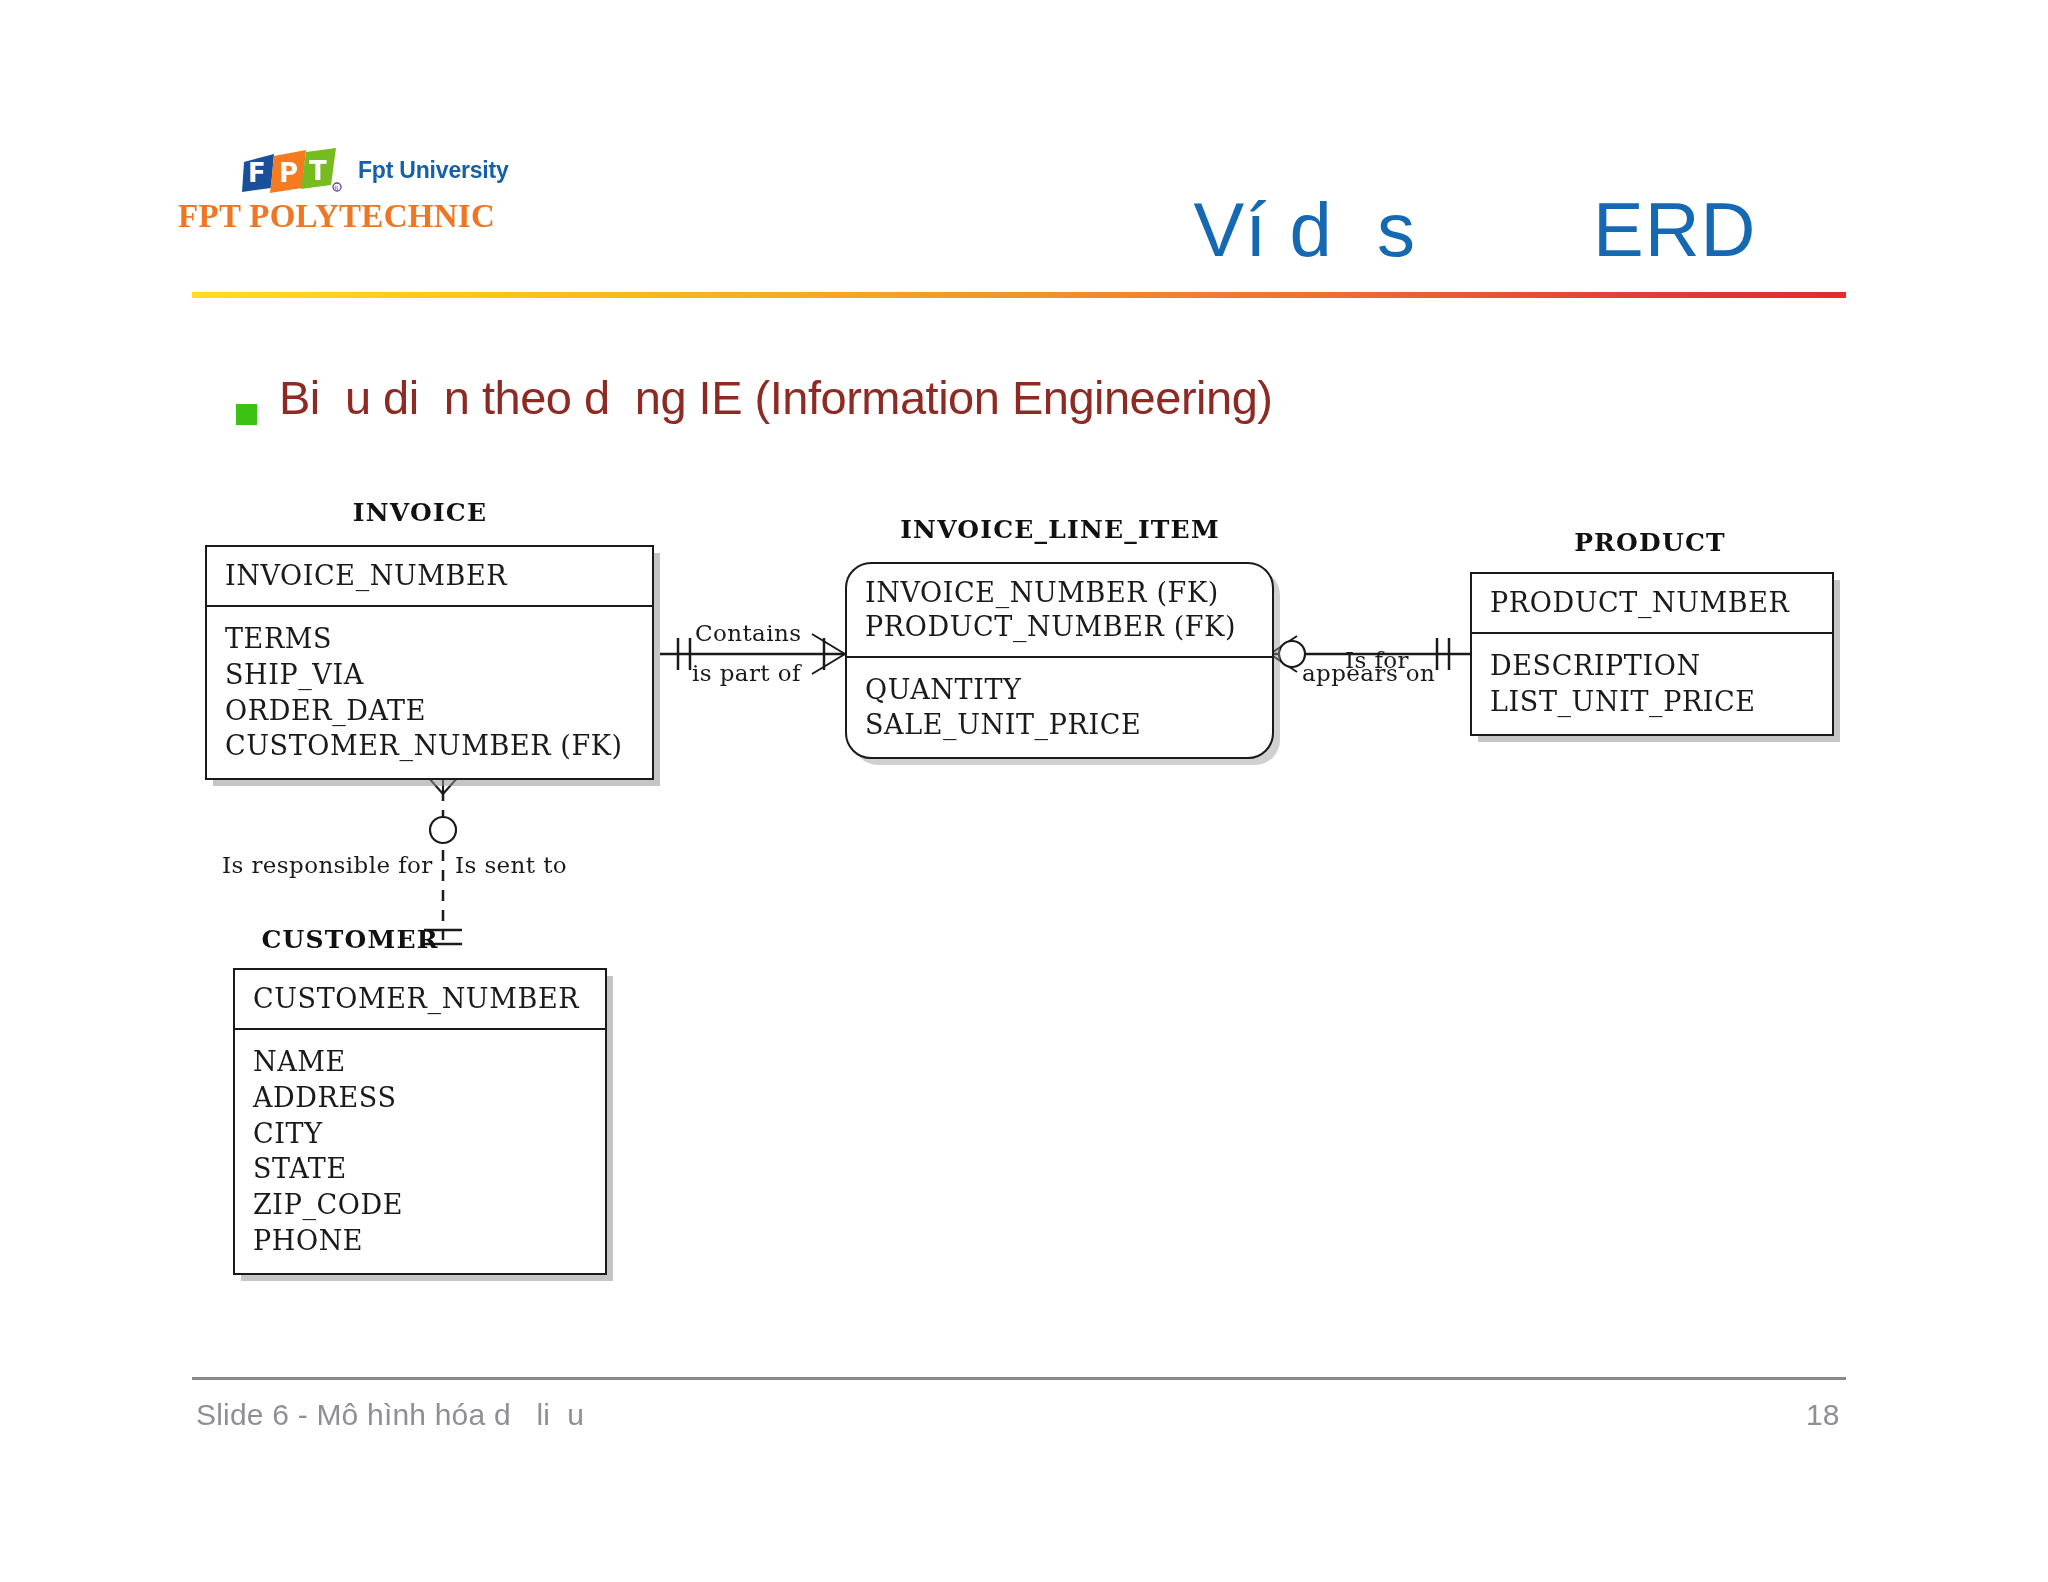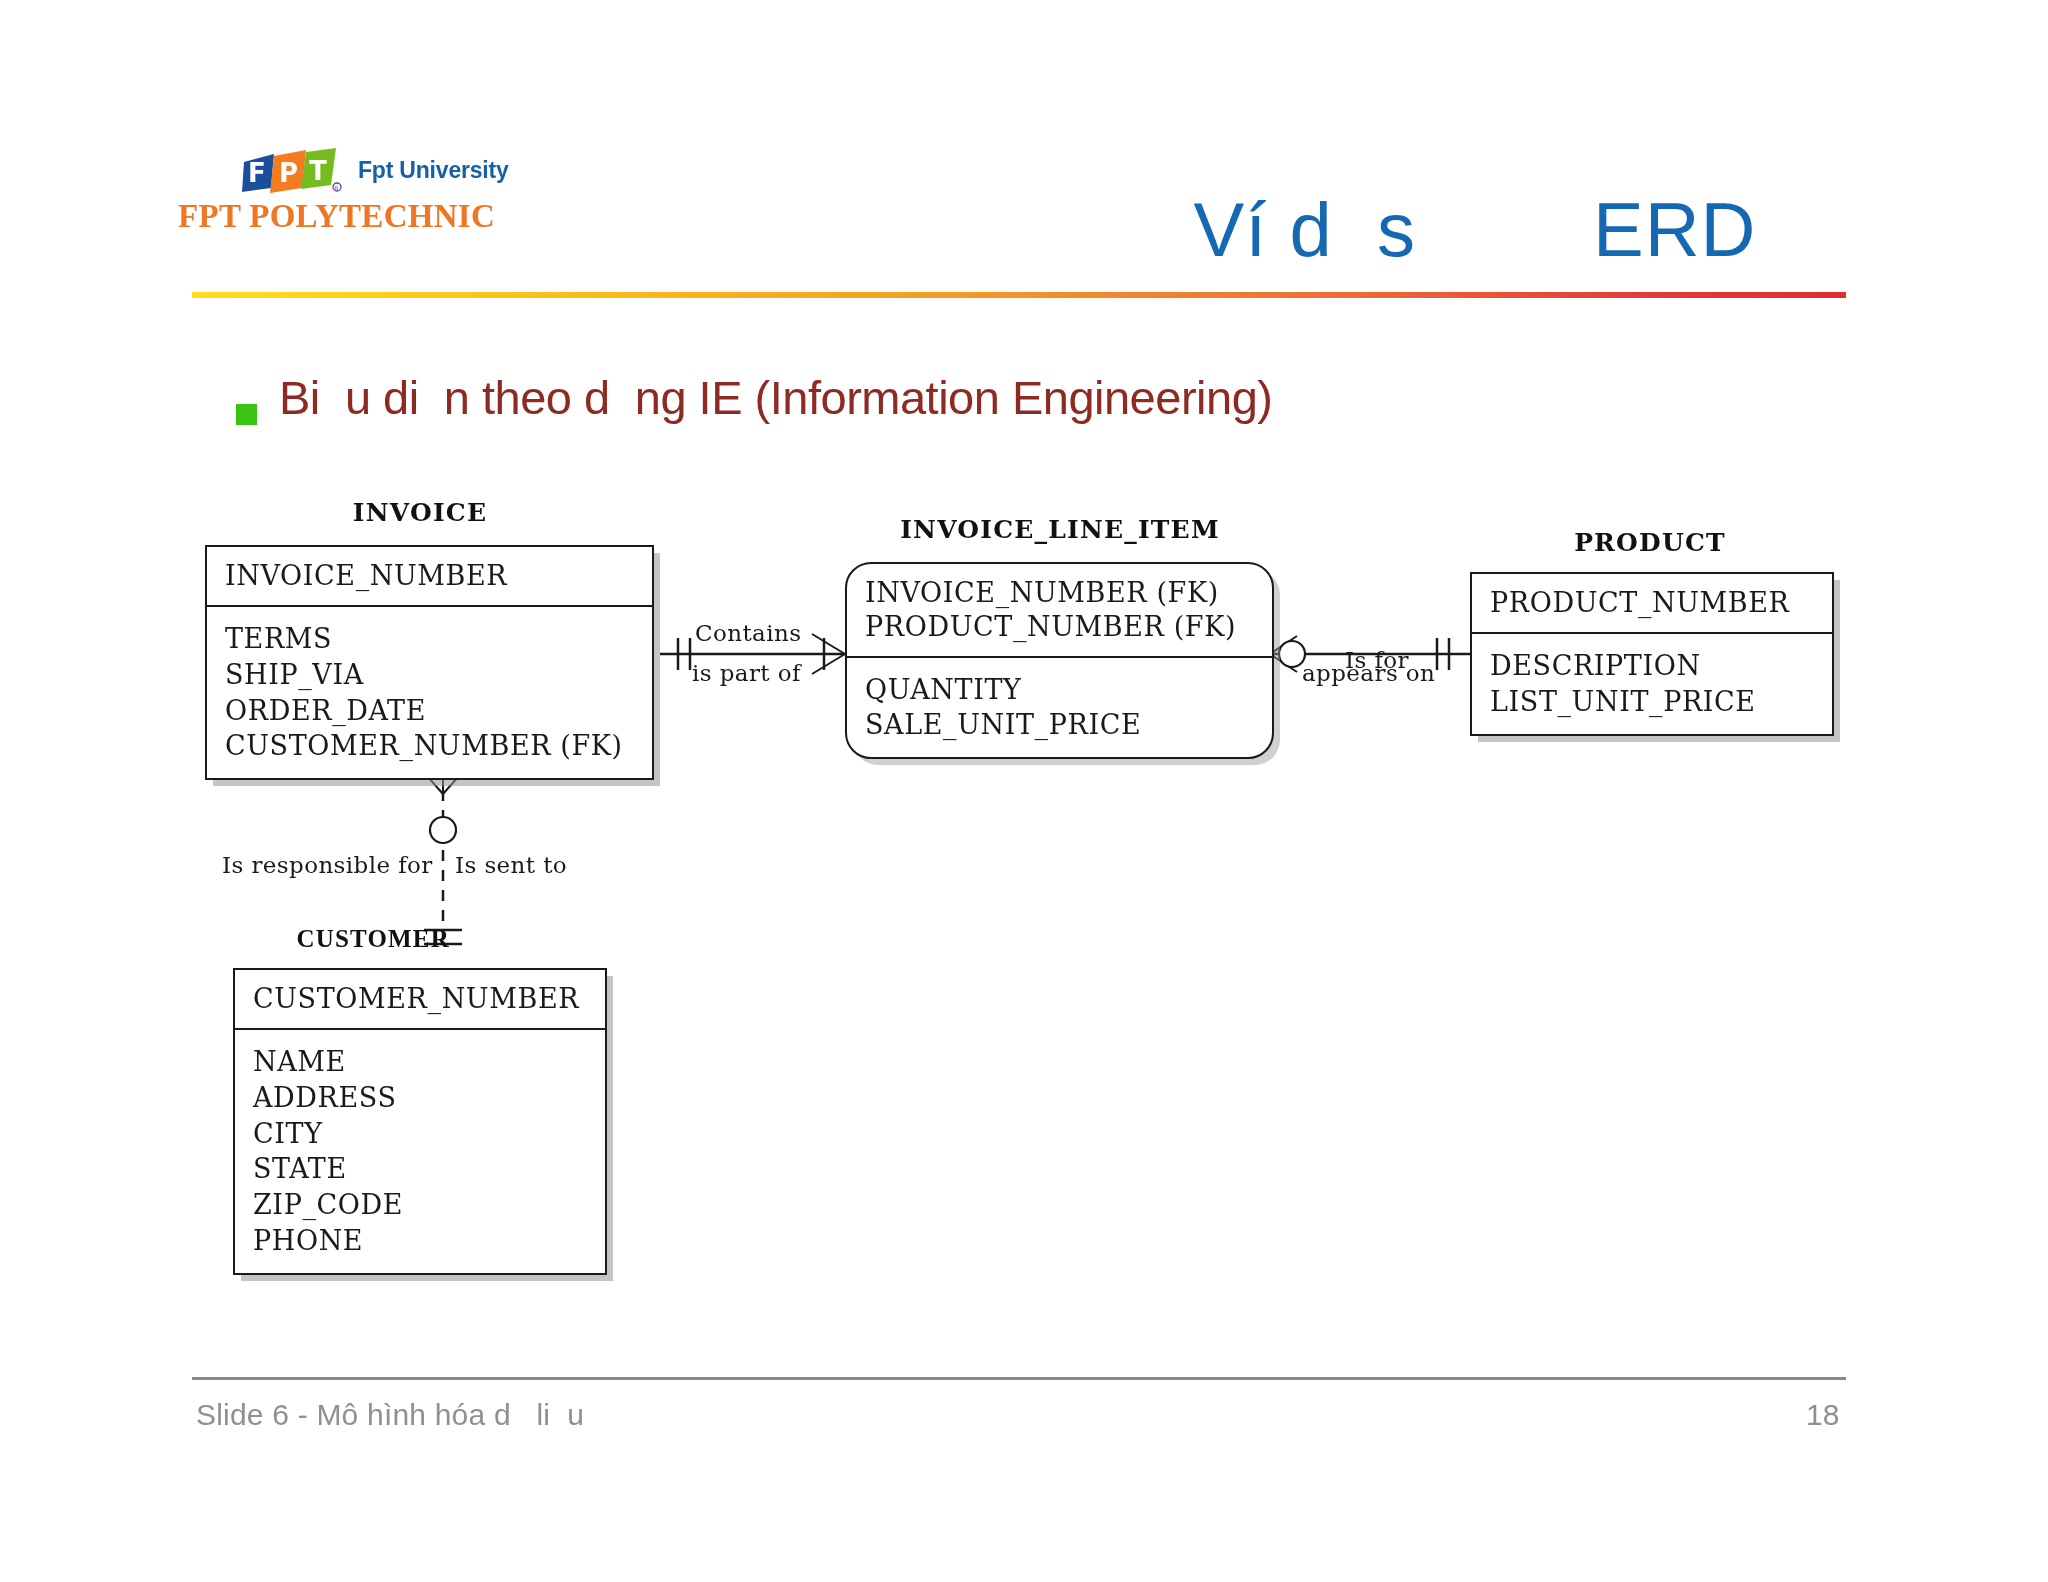--- a/index.html
+++ b/index.html
@@ -305,21 +305,21 @@
       <div class="ent-pk">
         <div>PRODUCT_NUMBER</div>
       </div>
       <div class="ent-sep"></div>
       <div class="ent-attrs">
         <div>DESCRIPTION</div>
         <div>LIST_UNIT_PRICE</div>
       </div>
     </div>
 
-    <div class="entity-title" style="left:250px; top:925px; width:200px; text-align:right;font-family:Liberation Serif, serif;">CUSTOMER</div>
+    <div class="entity-title" style="left:250px; top:925px; width:200px; text-align:center;">CUSTOMER</div>
     <div class="entity" style="left:233px; top:968px; width:370px;">
       <div class="ent-pk">
         <div>CUSTOMER_NUMBER</div>
       </div>
       <div class="ent-sep"></div>
       <div class="ent-attrs">
         <div>NAME</div>
         <div>ADDRESS</div>
         <div>CITY</div>
         <div>STATE</div>

